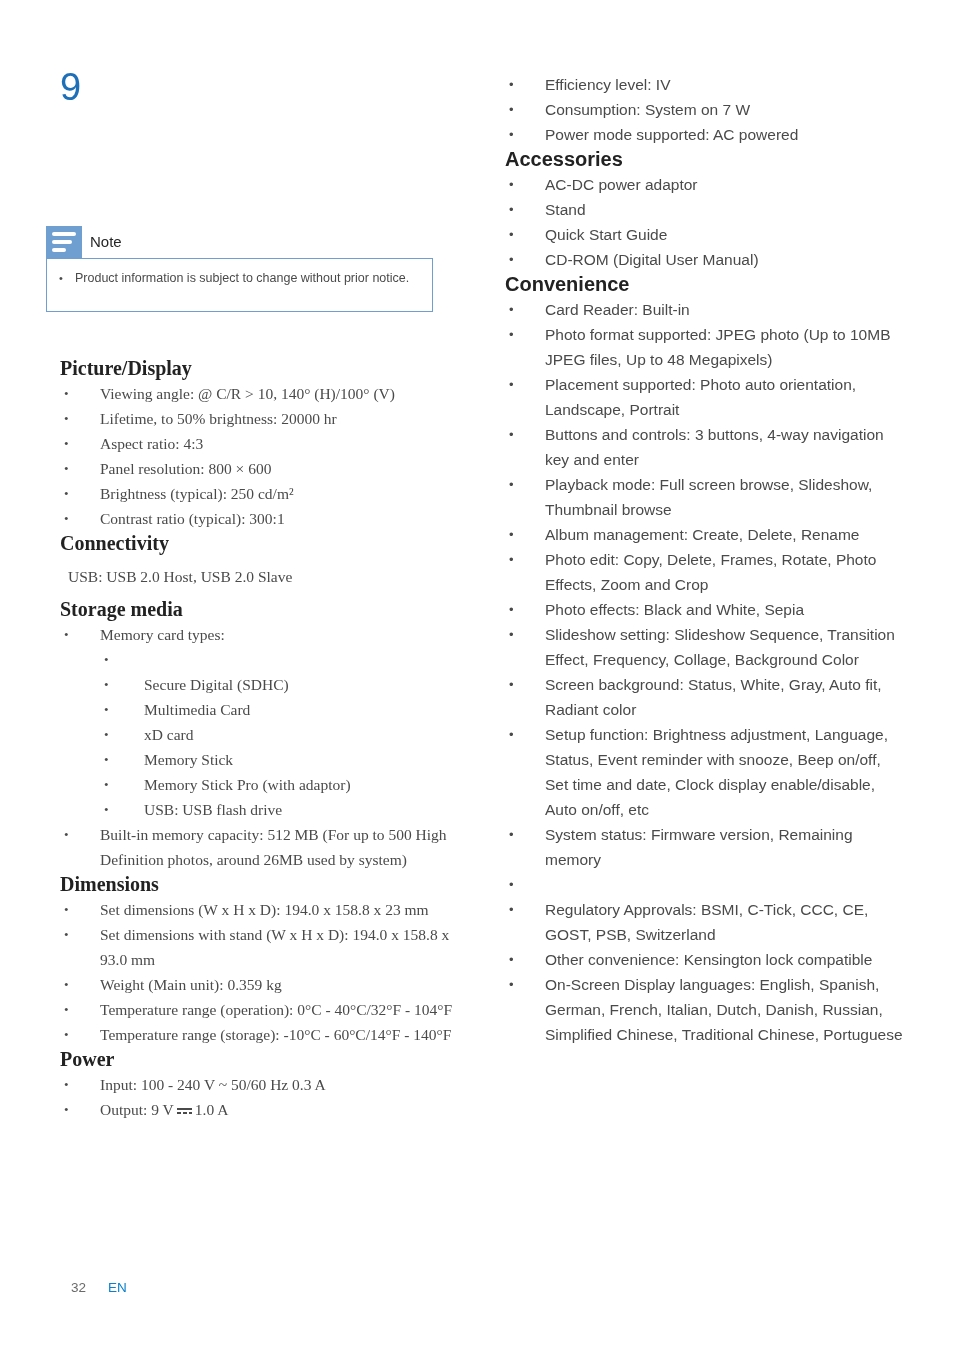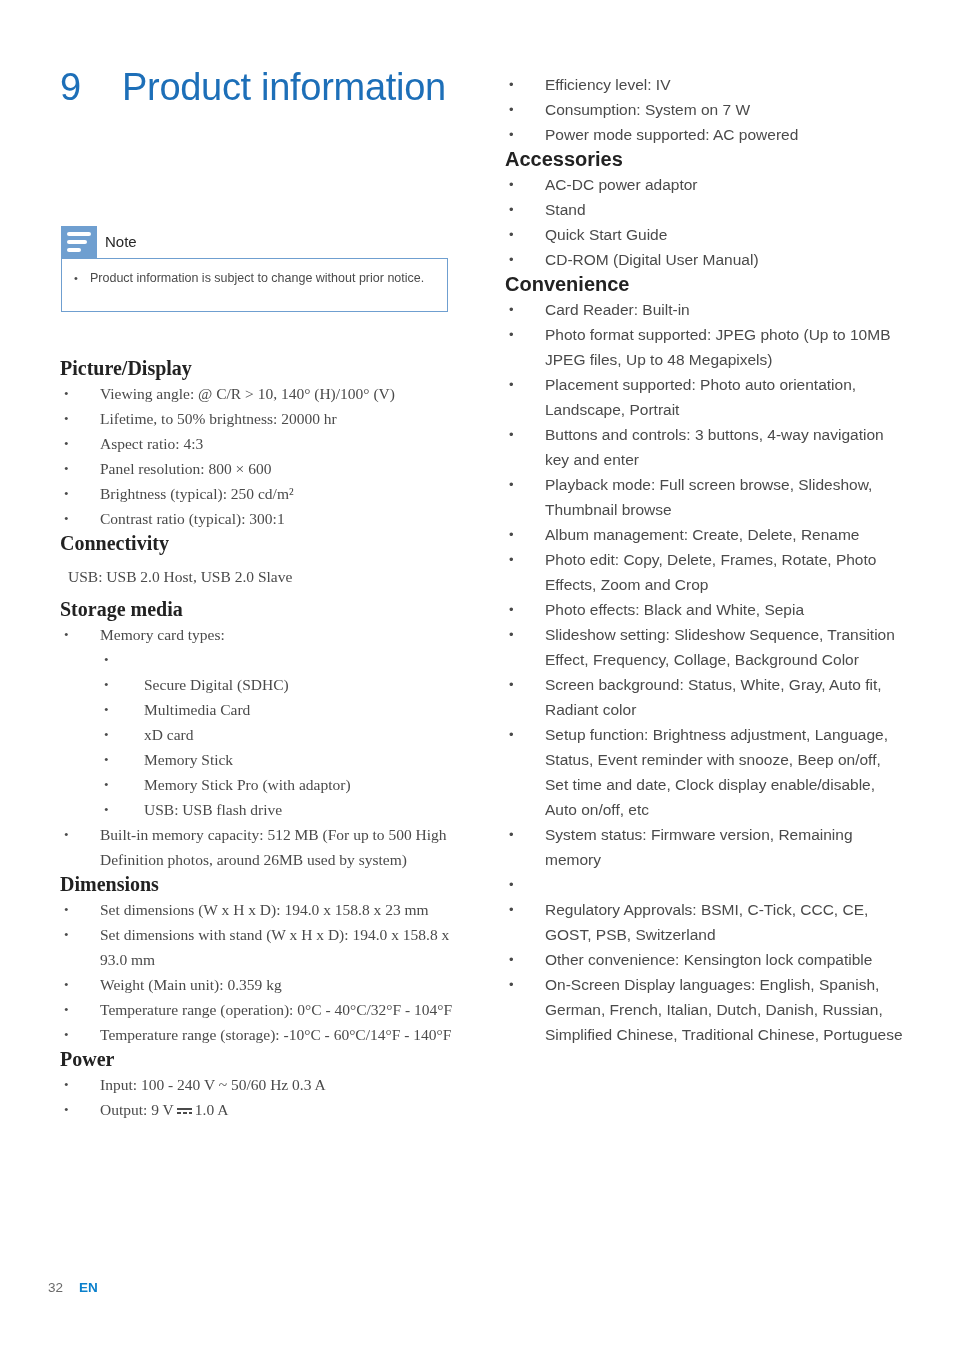--- a/index.html
+++ b/index.html
@@ -44,21 +44,21 @@
   .chapter-title {
     font-size: 38px;
     font-weight: normal;
     line-height: 50px;
     letter-spacing: -0.3px;
   }
 
   
   .note-wrap {
     position: absolute;
-    left: 61px;
+    left: 46px;
     top: 226px;
     width: 387px;
   }
   .note-head {
     display: flex;
     align-items: center;
     height: 32px;
   }
   .note-icon {
     width: 36px;
@@ -162,31 +162,31 @@
   
   ul.sub > li > .bullet {
     width: 40px;
     padding-left: 44px;
     width: 84px;
   }
 
   
   .footer {
     position: absolute;
-    left: 48px;
+    left: 71px;
     top: 1280px;
     display: flex;
     align-items: baseline;
     font-size: 13.5px;
   }
   .footer .pg { color: #6a6a6a; }
   .footer .lang {
     color: #0b80cc;
-    margin-left: 16px;
-    font-weight: bold;
+    margin-left: 22px;
+    font-weight: normal;
   }
 
   .dc-sym {
     display: inline-block;
     width: 15px;
     height: 10px;
     position: relative;
     vertical-align: middle;
     margin: 0 3px;
   }
@@ -209,21 +209,20 @@
         #4a4a4a 12px 15px);
   }
 </style>
 </head>
 <body>
 
 <div class="page">
 
   <div class="chapter-head">
     <div class="chapter-num">9</div>
-    <div class="chapter-title">Product information</div>
   </div>
 
   <div class="note-wrap">
     <div class="note-head">
       <div class="note-icon">
         <i></i>
           <i></i>
           <i></i>
       </div>
       <div class="note-label">Note</div>

